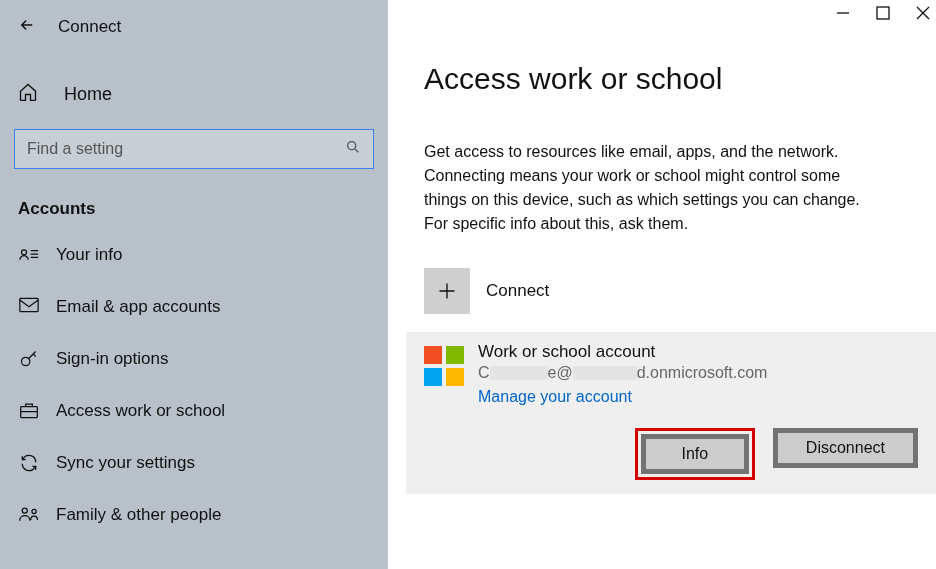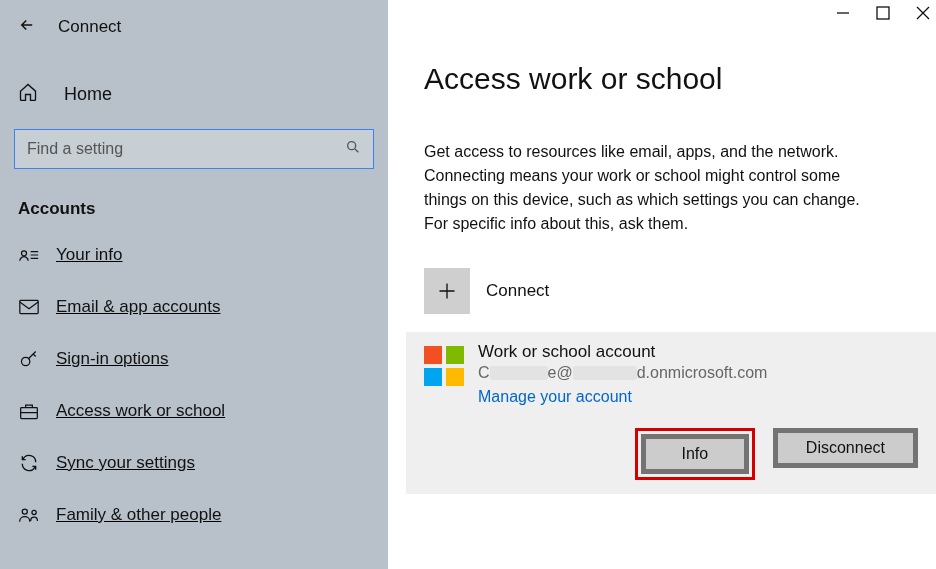--- a/index.html
+++ b/index.html
@@ -14,21 +14,21 @@
     .home-row .icon { width: 22px; font-size: 20px; color: #111; }
     .home-row .label { font-size: 18px; color: #111; }
 
     .search-box { margin: 8px 14px; border: 1px solid #3b82f6; background: #c7ced4; height: 40px; display: flex; align-items: center; padding: 0 12px; }
     .search-box input { flex: 1; background: transparent; border: none; font-size: 16px; color: #555; outline: none; }
     .search-box input::placeholder { color: #555; }
     .search-box .search-icon { font-size: 16px; color: #555; }
 
     .section-title { font-size: 17px; font-weight: 600; color: #111; padding: 22px 0 10px 18px; }
 
-    .nav-item { display: flex; align-items: center; gap: 16px; padding: 16px 0 16px 18px; cursor: pointer; text-decoration: underline; }
+    .nav-item { display: flex; align-items: flex-start; gap: 16px; padding: 16px 0 16px 18px; cursor: pointer; }
     .nav-item .icon { width: 22px; display:flex; justify-content:center; color:#111; }
     .nav-item .label { font-size: 17px; color: #111; }
 
     .main { flex: 1; background: #fff; position: relative; padding: 0; }
     .win-controls { position: absolute; top: 6px; right: 6px; display: flex; gap: 26px; font-size: 16px; color: #111; }
     .win-controls span { cursor: pointer; }
 
     .page-title { font-size: 30px; font-weight: 400; color: #111; padding: 62px 0 0 36px; }
     .desc { font-size: 16px; color: #111; line-height: 1.5; padding: 44px 36px 0 36px; max-width: 520px; }
 

